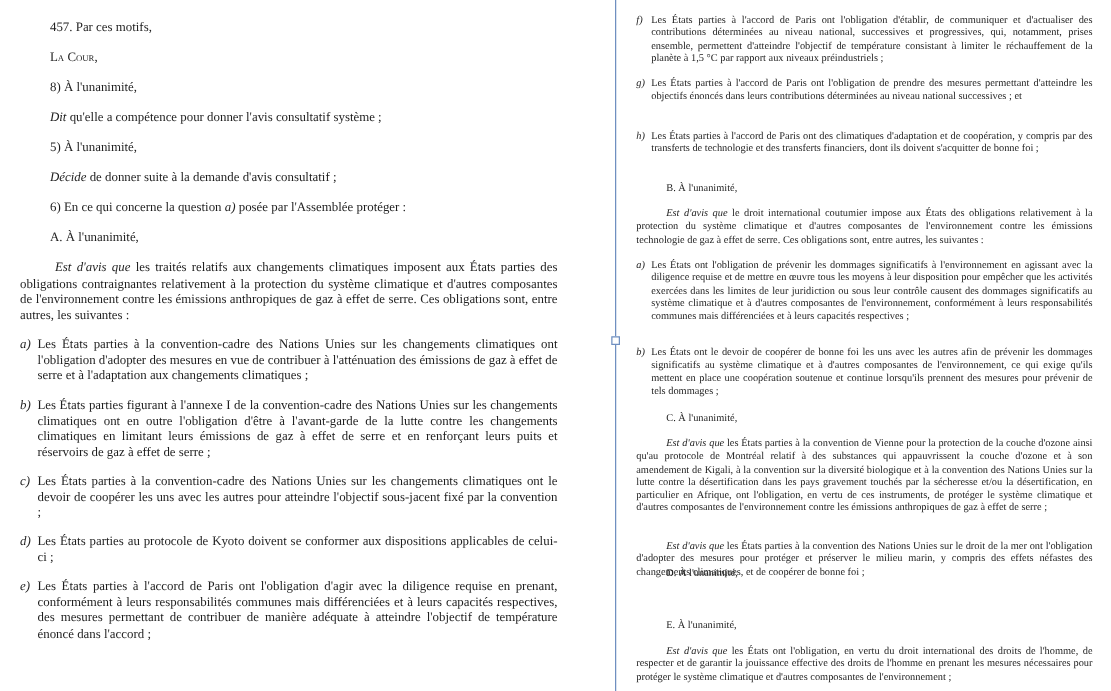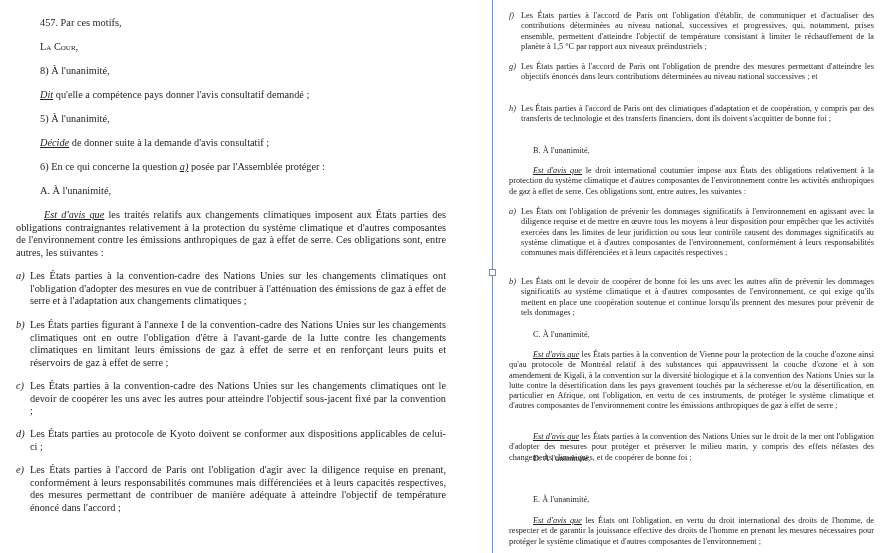--- a/index.html
+++ b/index.html
@@ -18,31 +18,31 @@
     #left-page .item { left: 16px; width: 430px; text-align: justify; padding-left: 14px; box-sizing: border-box; }
     #left-page .item .lbl { position: absolute; left: 0; top: 0; font-style: italic; }
 
     
     #right-page p { position: absolute; margin: 0; font-size: 8.3px; line-height: 10.3px; }
     #right-page .simple { left: 40px; }
     #right-page .para { left: 16px; width: 365px; text-align: justify; text-indent: 24px; }
     #right-page .item { left: 16px; width: 365px; text-align: justify; padding-left: 12px; box-sizing: border-box; }
     #right-page .item .lbl { position: absolute; left: 0; top: 0; font-style: italic; }
 
-    .it { font-style: italic; text-decoration: underline; }
+    .it { font-style: italic; }
     .sc { font-variant: small-caps; text-align: center; }
   </style>
 </head>
 <body>
 
 <div id="left-page" class="page">
   <p class="simple" style="top:17px">457. Par ces motifs,</p>
   <p class="simple sc" style="top:41px">La Cour,</p>
   <p class="simple" style="top:65px">8) À l'unanimité,</p>
-  <p class="simple" style="top:89px"><span class="it">Dit</span><span> qu'elle a compétence pays donner l'avis consultatif demandé ;</span></p>
+  <p class="simple" style="top:89px"><span class="it">Dit</span><span> qu'elle a compétence pour donner l'avis consultatif système ;</span></p>
   <p class="simple" style="top:113px">5) À l'unanimité,</p>
   <p class="simple" style="top:137px"><span class="it">Décide</span><span> de donner suite à la demande d'avis consultatif ;</span></p>
   <p class="simple" style="top:161px"><span>6) En ce qui concerne la question </span><span class="it">a)</span><span> posée par l'Assemblée protéger :</span></p>
   <p class="simple" style="top:185px">A. À l'unanimité,</p>
   <p class="para" style="top:209px"><span class="it">Est d'avis que</span><span> les traités relatifs aux changements climatiques imposent aux États parties des obligations contraignantes relativement à la protection du système climatique et d'autres composantes de l'environnement contre les émissions anthropiques de gaz à effet de serre. Ces obligations sont, entre autres, les suivantes :</span></p>
 
   <p class="item" style="top:270px"><span class="lbl">a)</span><span>Les États parties à la convention-cadre des Nations Unies sur les changements climatiques ont l'obligation d'adopter des mesures en vue de contribuer à l'atténuation des émissions de gaz à effet de serre et à l'adaptation aux changements climatiques ;</span></p>
   <p class="item" style="top:319px"><span class="lbl">b)</span><span>Les États parties figurant à l'annexe I de la convention-cadre des Nations Unies sur les changements climatiques ont en outre l'obligation d'être à l'avant-garde de la lutte contre les changements climatiques en limitant leurs émissions de gaz à effet de serre et en renforçant leurs puits et réservoirs de gaz à effet de serre ;</span></p>
   <p class="item" style="top:380px"><span class="lbl">c)</span><span>Les États parties à la convention-cadre des Nations Unies sur les changements climatiques ont le devoir de coopérer les uns avec les autres pour atteindre l'objectif sous-jacent fixé par la convention ;</span></p>
   <p class="item" style="top:428px"><span class="lbl">d)</span><span>Les États parties au protocole de Kyoto doivent se conformer aux dispositions applicables de celui-ci ;</span></p>
@@ -51,21 +51,21 @@
 
 <div class="divider"></div>
 <div class="handle"></div>
 
 <div id="right-page" class="page">
   <p class="item" style="top:11px"><span class="lbl">f)</span><span>Les États parties à l'accord de Paris ont l'obligation d'établir, de communiquer et d'actualiser des contributions déterminées au niveau national, successives et progressives, qui, notamment, prises ensemble, permettent d'atteindre l'objectif de température consistant à limiter le réchauffement de la planète à 1,5 °C par rapport aux niveaux préindustriels ;</span></p>
   <p class="item" style="top:62px"><span class="lbl">g)</span><span>Les États parties à l'accord de Paris ont l'obligation de prendre des mesures permettant d'atteindre les objectifs énoncés dans leurs contributions déterminées au niveau national successives ; et</span></p>
   <p class="item" style="top:104px"><span class="lbl">h)</span><span>Les États parties à l'accord de Paris ont des climatiques d'adaptation et de coopération, y compris par des transferts de technologie et des transferts financiers, dont ils doivent s'acquitter de bonne foi ;</span></p>
 
   <p class="simple" style="top:146px">B. À l'unanimité,</p>
-  <p class="para" style="top:166px"><span class="it">Est d'avis que</span><span> le droit international coutumier impose aux États des obligations relativement à la protection du système climatique et d'autres composantes de l'environnement contre les activités anthropiques de gaz à effet de serre. Ces obligations sont, entre autres, les suivantes :</span></p>
+  <p class="para" style="top:166px"><span class="it">Est d'avis que</span><span> le droit international coutumier impose aux États des obligations relativement à la protection du système climatique et d'autres composantes de l'environnement contre les émissions technologie de gaz à effet de serre. Ces obligations sont, entre autres, les suivantes :</span></p>
 
   <p class="item" style="top:207px"><span class="lbl">a)</span><span>Les États ont l'obligation de prévenir les dommages significatifs à l'environnement en agissant avec la diligence requise et de mettre en œuvre tous les moyens à leur disposition pour empêcher que les activités exercées dans les limites de leur juridiction ou sous leur contrôle causent des dommages significatifs au système climatique et à d'autres composantes de l'environnement, conformément à leurs responsabilités communes mais différenciées et à leurs capacités respectives ;</span></p>
   <p class="item" style="top:277px"><span class="lbl">b)</span><span>Les États ont le devoir de coopérer de bonne foi les uns avec les autres afin de prévenir les dommages significatifs au système climatique et à d'autres composantes de l'environnement, ce qui exige qu'ils mettent en place une coopération soutenue et continue lorsqu'ils prennent des mesures pour prévenir de tels dommages ;</span></p>
 
   <p class="simple" style="top:330px">C. À l'unanimité,</p>
   <p class="para" style="top:350px"><span class="it">Est d'avis que</span><span> les États parties à la convention de Vienne pour la protection de la couche d'ozone ainsi qu'au protocole de Montréal relatif à des substances qui appauvrissent la couche d'ozone et à son amendement de Kigali, à la convention sur la diversité biologique et à la convention des Nations Unies sur la lutte contre la désertification dans les pays gravement touchés par la sécheresse et/ou la désertification, en particulier en Afrique, ont l'obligation, en vertu de ces instruments, de protéger le système climatique et d'autres composantes de l'environnement contre les émissions anthropiques de gaz à effet de serre ;</span></p>
 
   <p class="simple" style="top:454px">D. À l'unanimité,</p>
   <p class="para" style="top:432px"><span class="it">Est d'avis que</span><span> les États parties à la convention des Nations Unies sur le droit de la mer ont l'obligation d'adopter des mesures pour protéger et préserver le milieu marin, y compris des effets néfastes des changements climatiques, et de coopérer de bonne foi ;</span></p>
 

